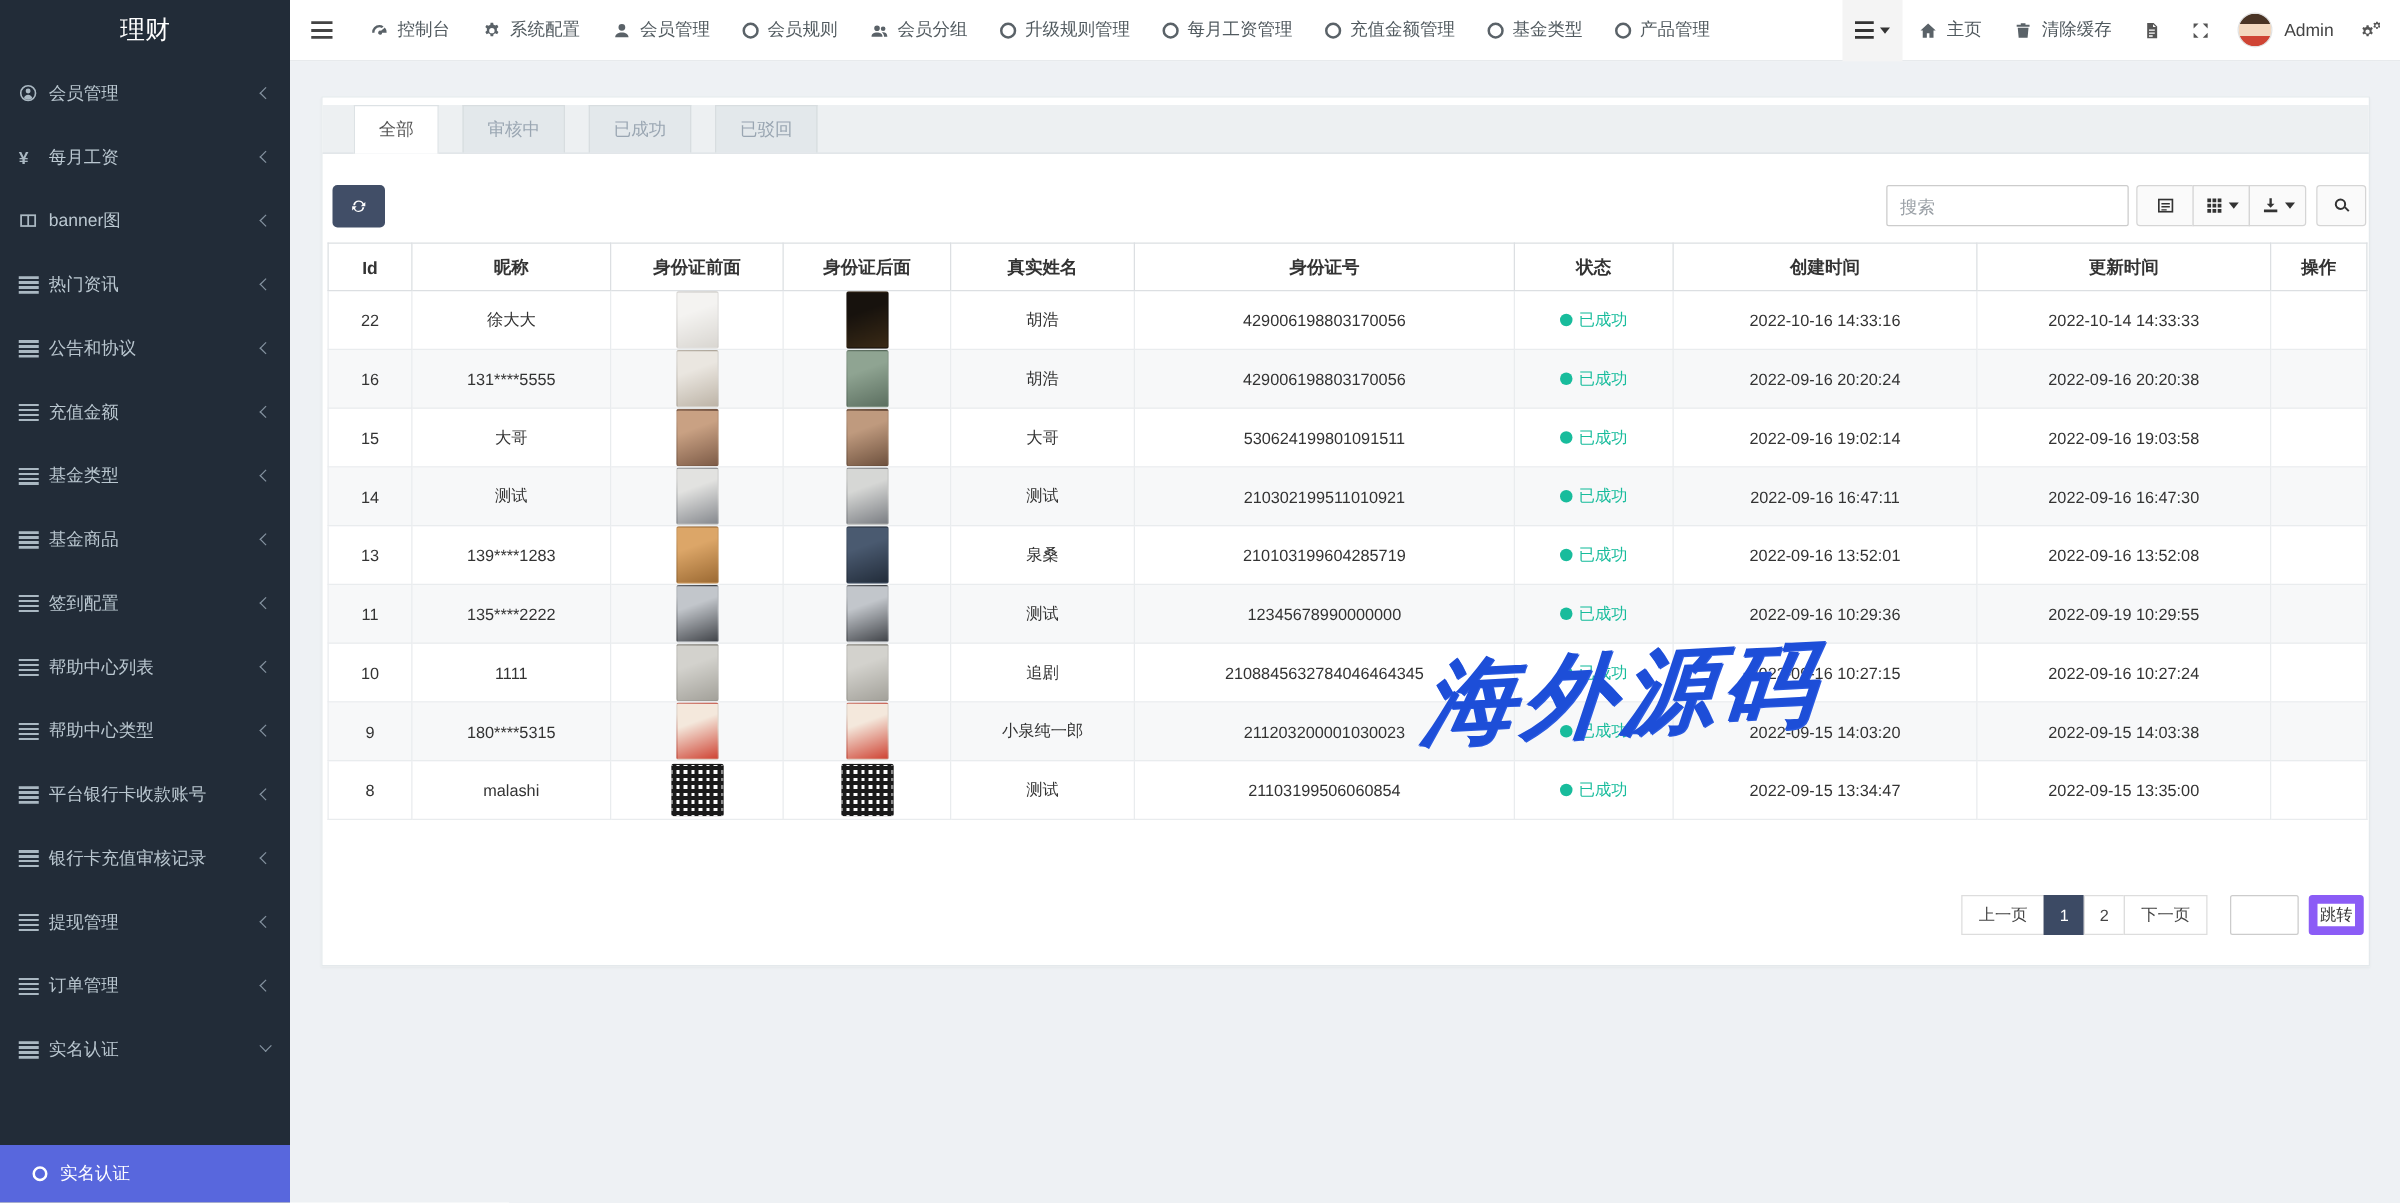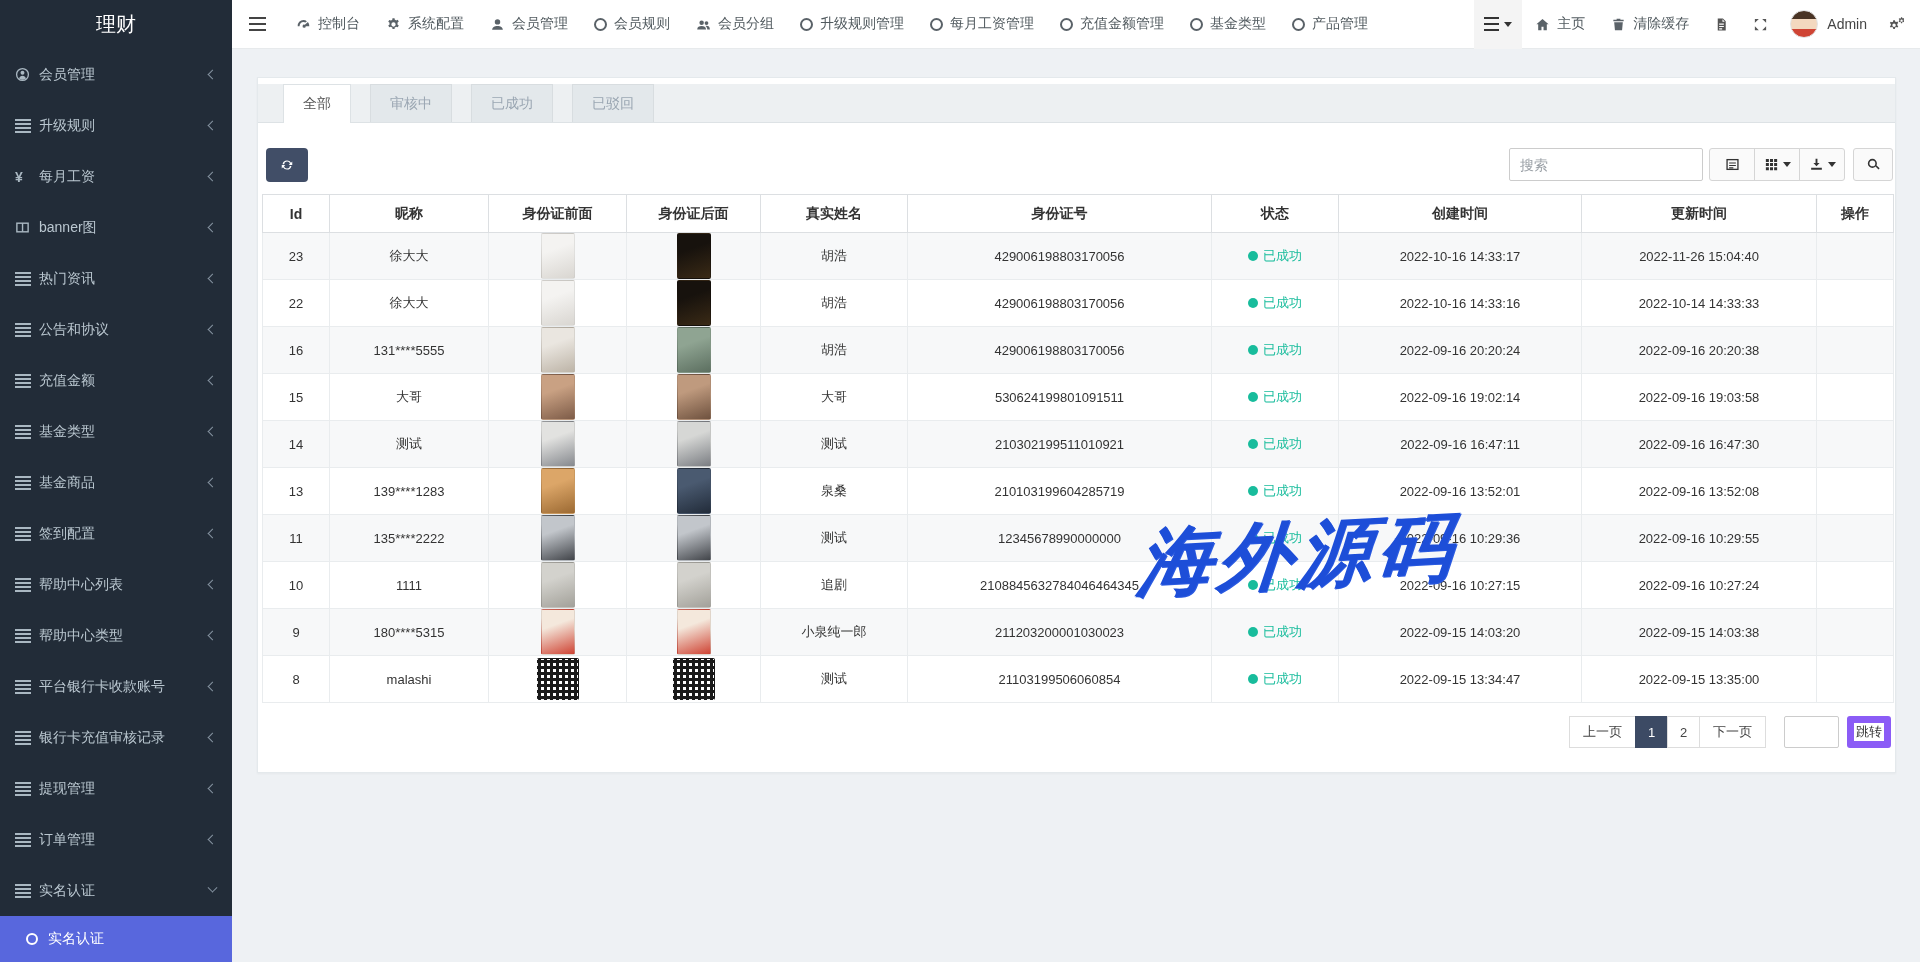--- a/index.html
+++ b/index.html
@@ -145,27 +145,20 @@
 <aside id="sidebar">
   <div class="app-title">理财</div>
   <nav id="side-menu">
       <div class="side-item">
     <span class="sicon">
           <svg class="ic">
             <use href="#sym-member-icon"></use>
           </svg>
         </span>
     <span class="slabel">会员管理</span>
-    <span class="chev"></span>
-  </div>
-      <div class="side-item">
-    <span class="sicon">
-          <span class="ic-list"></span>
-        </span>
-    <span class="slabel">升级规则</span>
     <span class="chev"></span>
   </div>
       <div class="side-item">
     <span class="sicon ic-yen">¥</span>
     <span class="slabel">每月工资</span>
     <span class="chev"></span>
   </div>
       <div class="side-item">
     <span class="sicon">
           <svg class="ic">
@@ -467,37 +460,20 @@
           <th>身份证后面</th>
           <th>真实姓名</th>
           <th>身份证号</th>
           <th>状态</th>
           <th>创建时间</th>
           <th>更新时间</th>
           <th>操作</th>
         </tr>
       </thead>
     <tbody id="tbody">
-        <tr class="odd">
-    <td>23</td>
-    <td>徐大大</td>
-    <td><span class="thumb th-front" style="background: linear-gradient(160deg, rgb(244, 243, 241) 35%, rgb(217, 214, 209));"></span></td>
-    <td><span class="thumb th-back" style="background: linear-gradient(160deg, rgb(23, 18, 13) 35%, rgb(58, 42, 22));"></span></td>
-    <td>胡浩</td>
-    <td>429006198803170056</td>
-    <td>
-            <span class="status-cell">
-              <span class="dot"></span>
-              <span class="st-label">已成功</span>
-            </span>
-          </td>
-    <td>2022-10-16 14:33:17</td>
-    <td>2022-11-26 15:04:40</td>
-    <td></td>
-  </tr>
         <tr>
     <td>22</td>
     <td>徐大大</td>
     <td><span class="thumb th-front" style="background: linear-gradient(160deg, rgb(244, 243, 241) 35%, rgb(217, 214, 209));"></span></td>
     <td><span class="thumb th-back" style="background: linear-gradient(160deg, rgb(23, 18, 13) 35%, rgb(58, 42, 22));"></span></td>
     <td>胡浩</td>
     <td>429006198803170056</td>
     <td>
             <span class="status-cell">
               <span class="dot"></span>
@@ -583,21 +559,21 @@
     <td><span class="thumb th-back" style="background: linear-gradient(160deg, rgb(194, 198, 203) 35%, rgb(66, 69, 74));"></span></td>
     <td>测试</td>
     <td>12345678990000000</td>
     <td>
             <span class="status-cell">
               <span class="dot"></span>
               <span class="st-label">已成功</span>
             </span>
           </td>
     <td>2022-09-16 10:29:36</td>
-    <td>2022-09-16 10:29:55</td>
+    <td>2022-09-19 10:29:55</td>
     <td></td>
   </tr>
         <tr>
     <td>10</td>
     <td>1111</td>
     <td><span class="thumb th-front" style="background: linear-gradient(160deg, rgb(211, 210, 205) 35%, rgb(163, 161, 154));"></span></td>
     <td><span class="thumb th-back" style="background: linear-gradient(160deg, rgb(211, 210, 205) 35%, rgb(163, 161, 154));"></span></td>
     <td>追剧</td>
     <td>2108845632784046464345</td>
     <td>

